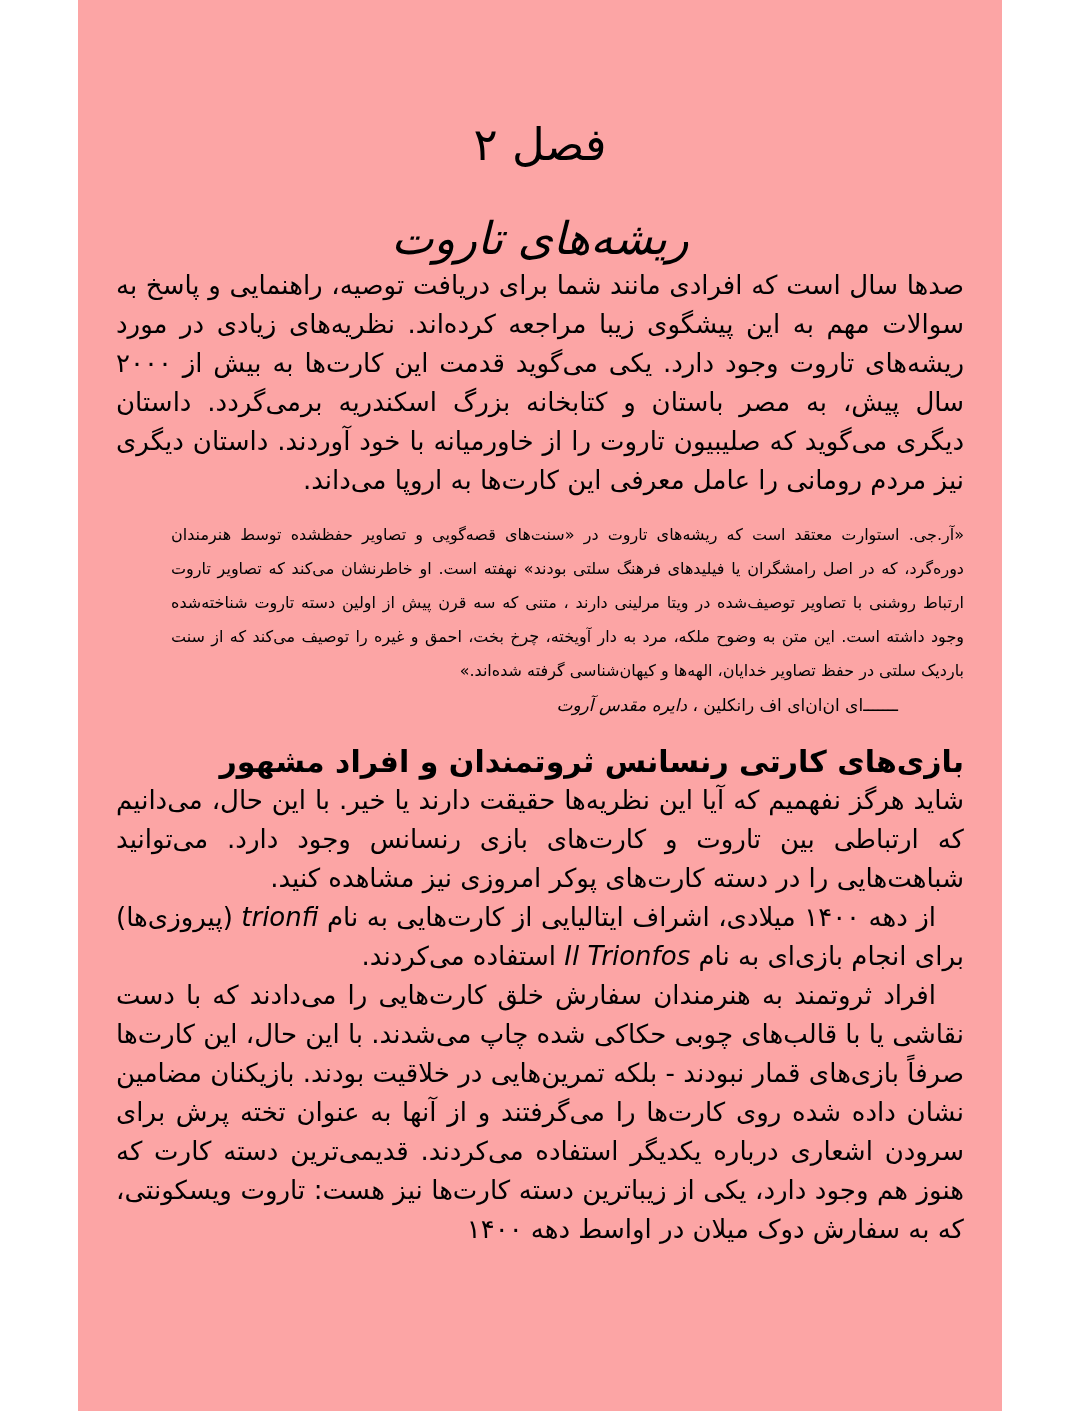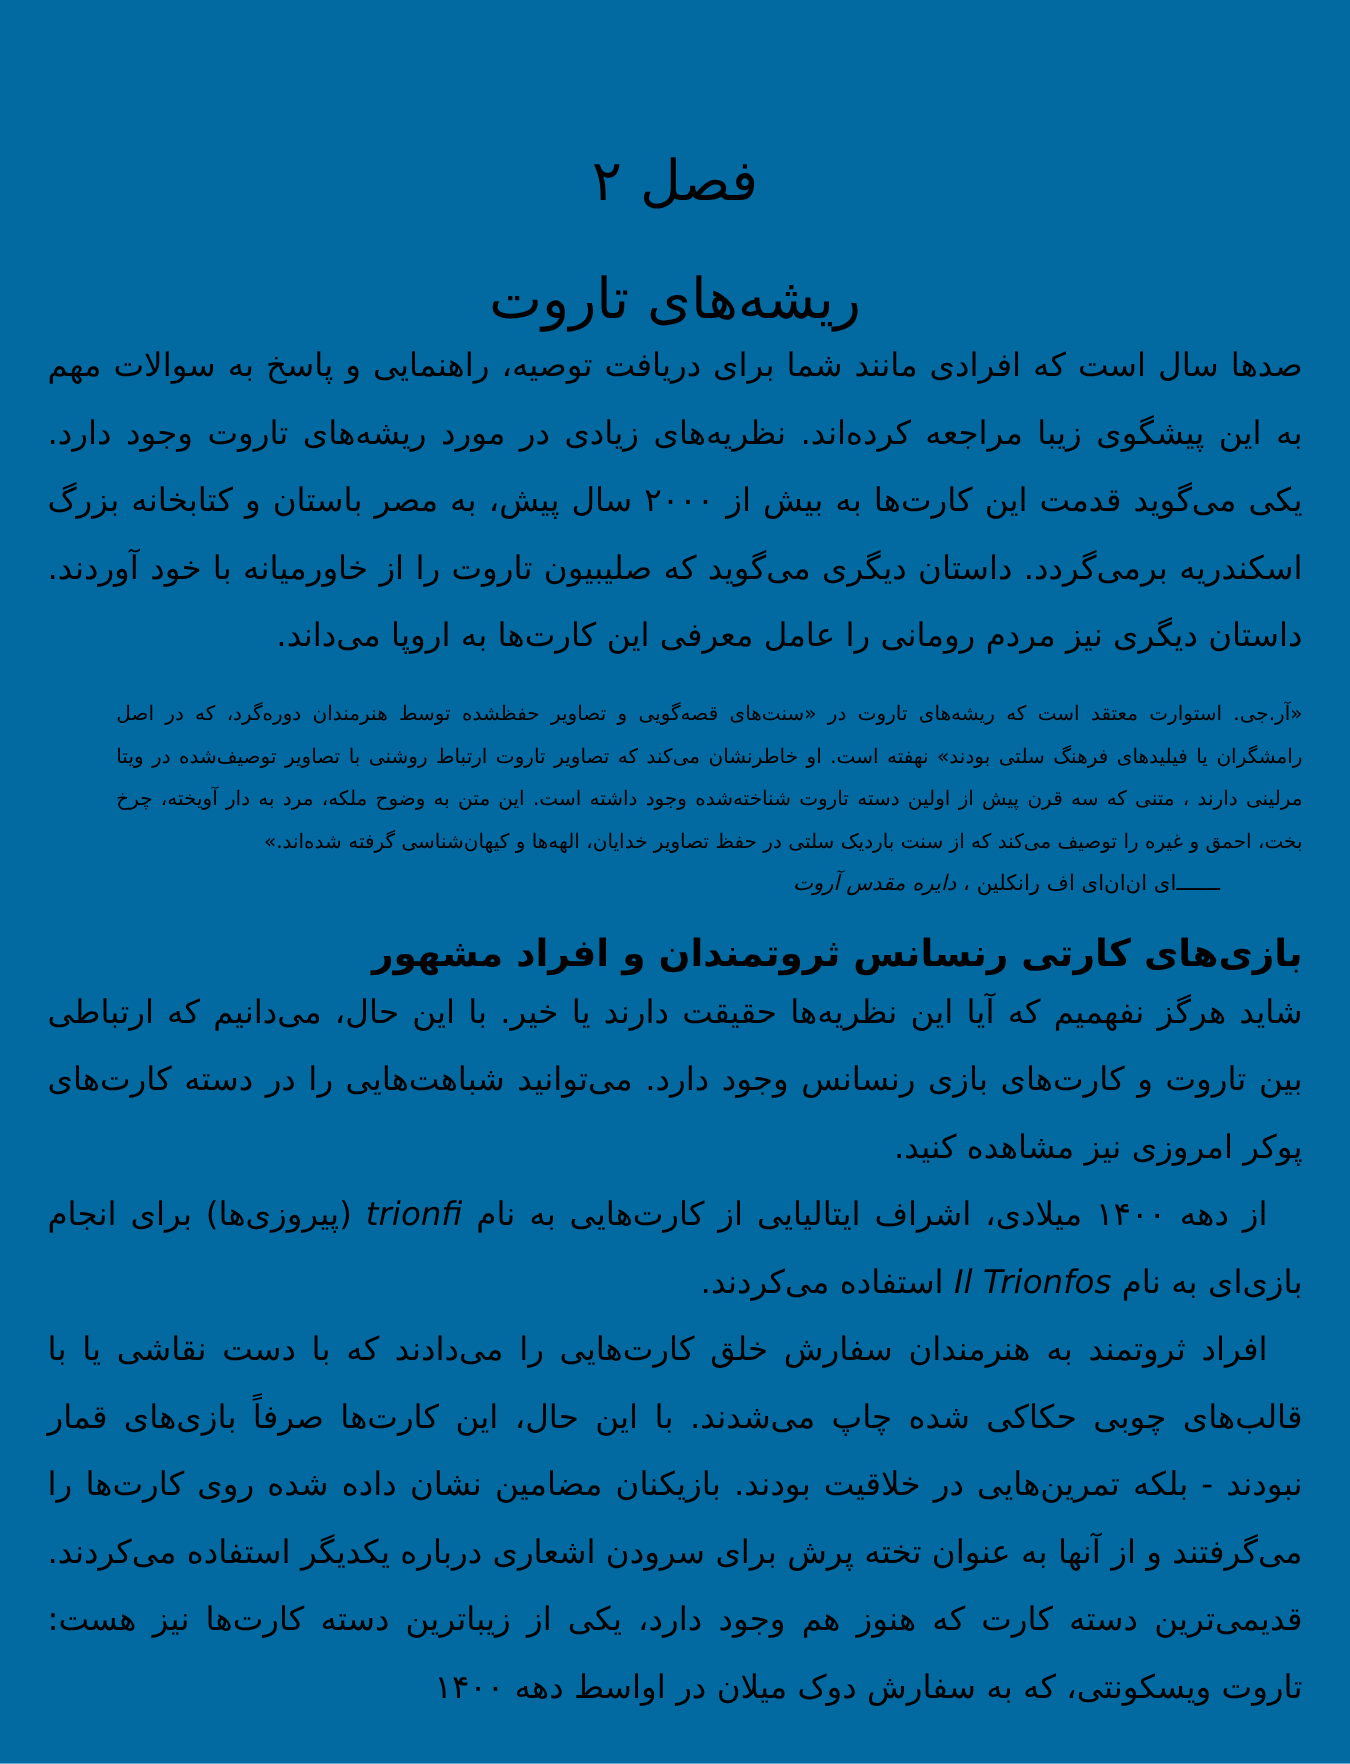--- a/index.html
+++ b/index.html
@@ -1,45 +1,46 @@
 <!DOCTYPE html>
 <html lang="fa"><head>
 <meta charset="utf-8">
 <style>
   html, body { margin: 0; padding: 0; background: #ffffff; }
   .page {
     position: relative;
     box-sizing: border-box;
-    width: 1080px;
+    width: 924px;
     height: 1411px;
     margin: 0 auto;
-    background: #0369a1;
+    background: #fca5a5;
     color: #000000;
     direction: rtl;
     font-family: "DejaVu Sans", sans-serif;
     padding: 118px 38px 0 38px;
     overflow: hidden;
   }
   .chapter-num {
     text-align: center;
     font-size: 45px;
     font-weight: 400;
     margin: 0 0 40px 0;
     line-height: 1.2;
   }
   .chapter-title {
     text-align: center;
     font-size: 45px;
     font-weight: 400;
     margin: 0;
     line-height: 1.2;
+    font-style: italic;
   }
   p.body-text {
     font-size: 26px;
-    line-height: 54px;
+    line-height: 39px;
     text-align: justify;
     margin: 0;
   }
   .p1 { margin-top: 146px; }
   .quote {
     font-size: 16px;
     line-height: 34px;
     text-align: justify;
     margin: 18px 0 0 55px;
   }

